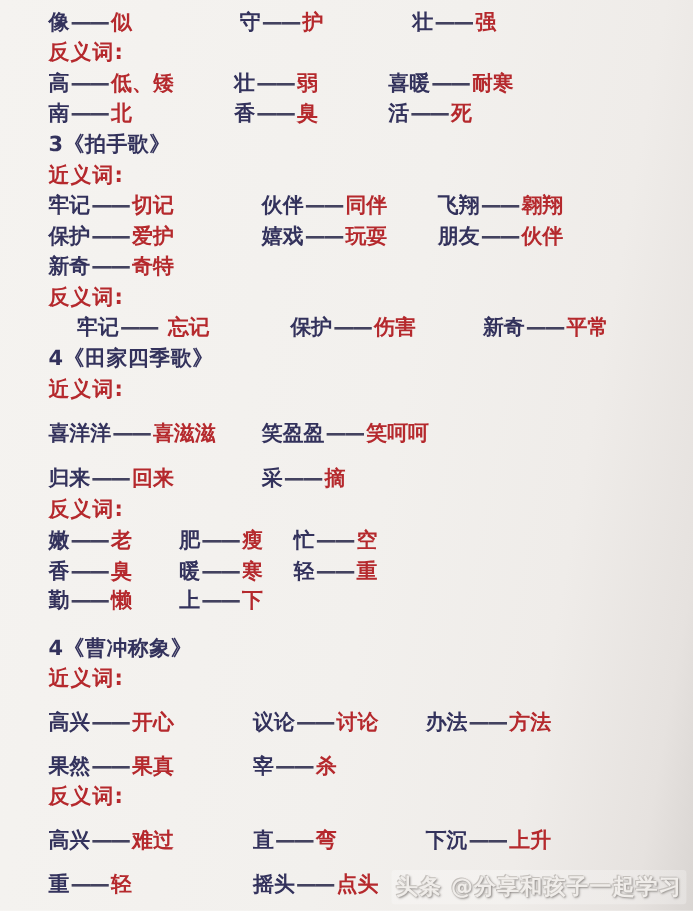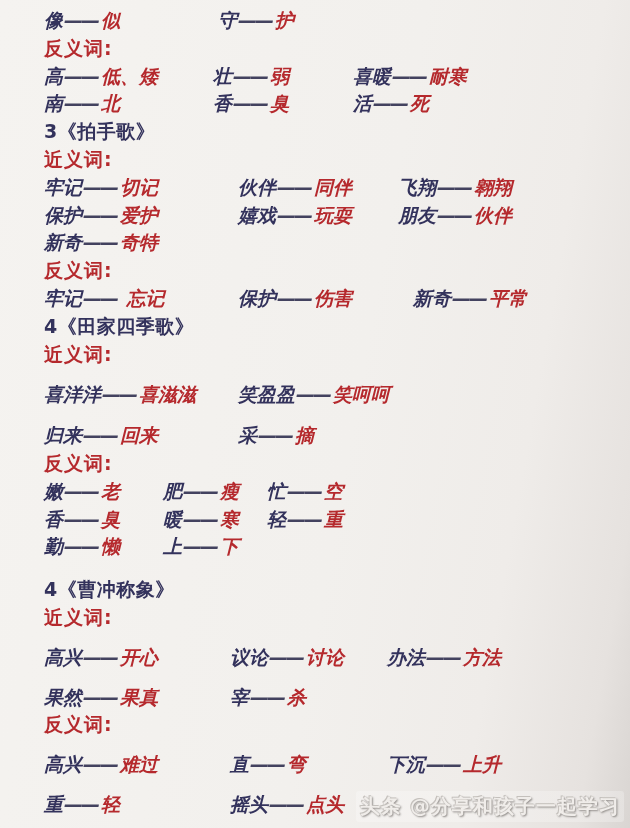--- a/index.html
+++ b/index.html
@@ -13,25 +13,25 @@
     background:linear-gradient(100deg,#f5f3f0 0%,#f2f0ed 55%,#efece9 78%,#e6e2df 93%,#d9d5d2 100%);
     font-weight:bold;
   }
   .content{position:absolute;top:7px;left:44px;right:4px;}
   .row{
     height:27.8px;line-height:27.8px;font-size:19px;
     white-space:nowrap;color:#33325c;
   }
   .row.heading{color:#33325c;letter-spacing:0.5px;}
   .row.label{color:#b5292d;letter-spacing:1px;}
-  .row.pairs{display:grid;font-style:italic;}
+  .row.pairs{display:grid;}
   .g-s1 {grid-template-columns:174px 157px 1fr;}
   .g-s1b{grid-template-columns:169px 140px 1fr;}
   .g-std{grid-template-columns:194px 160px 1fr;}
-  .g-wide{grid-template-columns:194px 175px 1fr;}
+  .g-wide{grid-template-columns:194px 175px 1fr;margin-left:26px;}
   .g-c2 {grid-template-columns:194px 1fr;margin-top:13px;}
   .g-nar{grid-template-columns:119px 104px 1fr;}
   .g-cao{grid-template-columns:186px 157px 1fr;margin-top:12px;}
   .pair{white-space:nowrap;}
   .zh.dark{color:#33325c;}
   .zh.red{color:#b5292d;}
   .dash{color:#43425f;letter-spacing:-2px;margin:0 3px 0 1px;}
   .spacer{width:100%;}
   .spacer.md{height:15px;}
   .spacer.lg{height:21px;}
@@ -46,20 +46,21 @@
   }
 </style>
 </head>
 <body>
 
 <div class="page">
   <div class="content" id="content">
       <div class="row pairs g-s1">
         <span class="pair"><span class="zh dark">像</span><span class="dash">——</span><span class="zh red">似</span></span>
         <span class="pair"><span class="zh dark">守</span><span class="dash">——</span><span class="zh red">护</span></span>
+        <span class="pair"><span class="zh dark">壮</span><span class="dash">——</span><span class="zh red">强</span></span>
       </div>
       <div class="row label">反义词:</div>
       <div class="row pairs g-s1b">
         <span class="pair"><span class="zh dark">高</span><span class="dash">——</span><span class="zh red">低、矮</span></span>
         <span class="pair"><span class="zh dark">壮</span><span class="dash">——</span><span class="zh red">弱</span></span>
         <span class="pair"><span class="zh dark">喜暖</span><span class="dash">——</span><span class="zh red">耐寒</span></span>
       </div>
       <div class="row pairs g-s1b">
         <span class="pair"><span class="zh dark">南</span><span class="dash">——</span><span class="zh red">北</span></span>
         <span class="pair"><span class="zh dark">香</span><span class="dash">——</span><span class="zh red">臭</span></span>

